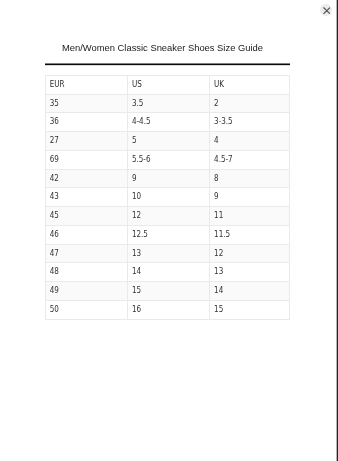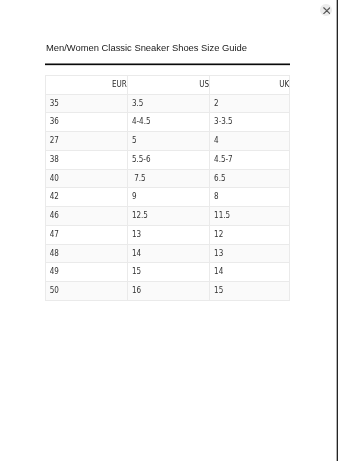--- a/index.html
+++ b/index.html
@@ -14,40 +14,40 @@
   .page { position:absolute; inset:0; background:#fff; }
   .scroll-track { position:absolute; top:0; left:336px; width:1px; height:461px; background:#b4b4b4; }
   .scroll-thumb { position:absolute; top:0; left:337px; width:1px; height:461px; background:#242424; }
   .close-btn {
     position:absolute; left:320.2px; top:4.3px; width:11.6px; height:11.6px;
     border-radius:50%; background:#ececec;
     display:flex; align-items:center; justify-content:center;
   }
   .close-btn svg { display:block; }
   .title {
-    position:absolute; left:35px; top:42px; height:12px; line-height:12px;
+    position:absolute; left:51px; top:42px; height:12px; line-height:12px;
     font-size:9.4px; color:#1a1a1a; letter-spacing:0px; white-space:nowrap;padding-left:11px;
   }
   .title-rule { position:absolute; left:44.8px; top:63px; width:245.5px; height:3px; }
   .title-rule i { position:absolute; left:0; width:100%; height:1px; display:block; }
   .title-rule i.r0 { top:0; background:#808080; }
   .title-rule i.r1 { top:1px; background:#0a0a0a; }
   .title-rule i.r2 { top:2px; background:#d8d8d8; }
   table.size-table {
     position:absolute; left:44.7px; top:74.8px; width:244.9px;
     border-collapse:collapse; table-layout:fixed;
   }
   table.size-table th, table.size-table td {
     white-space:pre;
     border:1px solid #eaeaea;
     font-family:"DejaVu Sans", sans-serif; font-stretch:condensed;
     font-size:8px; font-weight:400; color:#333333;
     text-align:left; padding:0 0 0 4.0px; height:17.76px; line-height:17.76px;
   }
-  table.size-table th { background:#fff; color:#2b2b2b;text-align:right; }
+  table.size-table th { background:#fff; color:#2b2b2b; }
   table.size-table tbody tr:nth-child(odd) td { background:#fafafa; }
   table.size-table tbody tr:nth-child(even) td { background:#fff; }
   col.c1 { width:82.2px; } col.c2 { width:82.2px; } col.c3 { width:80.1px; }
 </style>
 </head>
 <body>
 
 <div class="page">
   <div class="close-btn">
     <svg width="7.6" height="7.4" viewBox="0 0 7.6 7.4" style="margin-left:1.1px;margin-top:0.5px">
@@ -83,33 +83,38 @@
           <td>36</td>
           <td>4-4.5</td>
           <td>3-3.5</td>
         </tr>
         <tr>
           <td>27</td>
           <td>5</td>
           <td>4</td>
         </tr>
         <tr>
-          <td>38</td>
+          <td>69</td>
           <td>5.5-6</td>
           <td>4.5-7</td>
-        </tr>
-        <tr>
-          <td>40</td>
-          <td> 7.5</td>
-          <td>6.5</td>
         </tr>
         <tr>
           <td>42</td>
           <td>9</td>
           <td>8</td>
+        </tr>
+        <tr>
+          <td>43</td>
+          <td>10</td>
+          <td>9</td>
+        </tr>
+        <tr>
+          <td>45</td>
+          <td>12</td>
+          <td>11</td>
         </tr>
         <tr>
           <td>46</td>
           <td>12.5</td>
           <td>11.5</td>
         </tr>
         <tr>
           <td>47</td>
           <td>13</td>
           <td>12</td>

